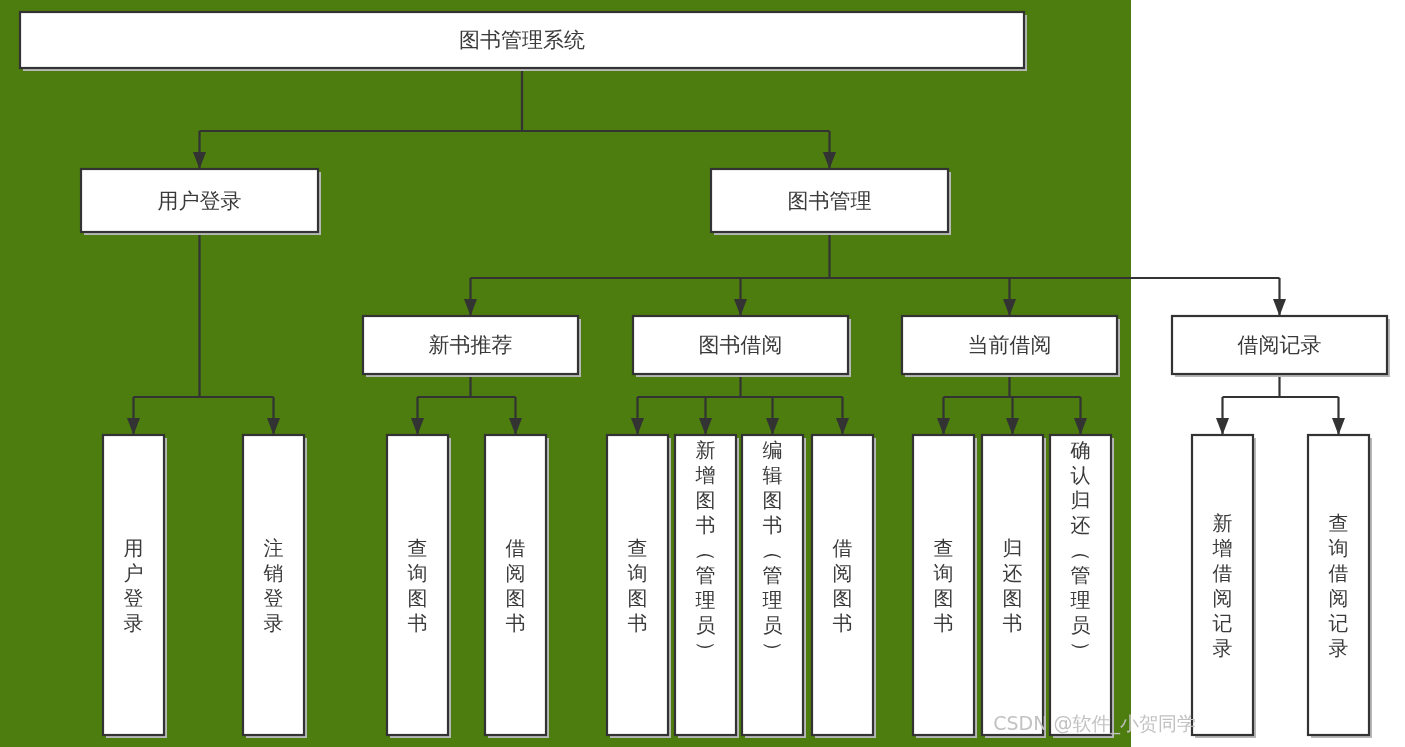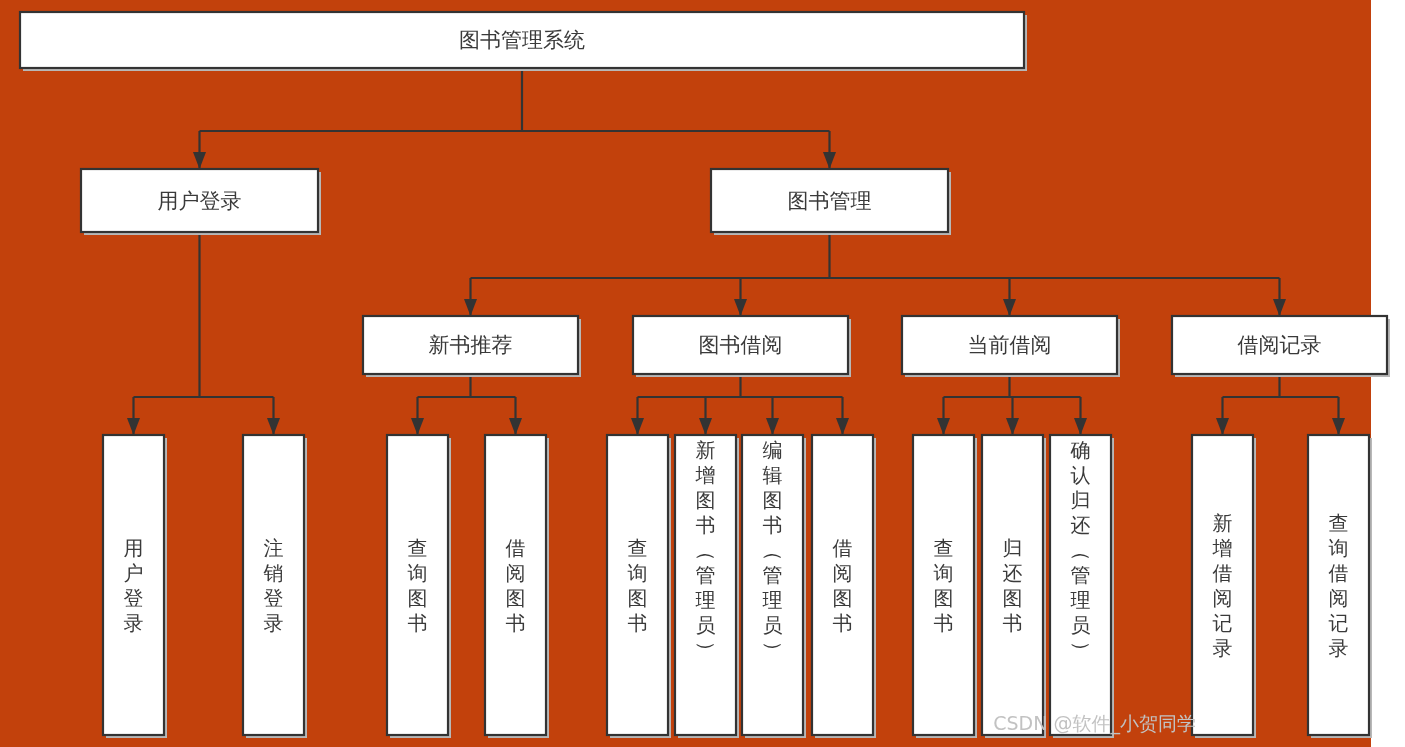--- a/index.html
+++ b/index.html
@@ -8,23 +8,23 @@
     background: #ffffff;
   }
   body {
     width: 1405px;
     height: 747px;
     overflow: hidden;
     font-family: "DejaVu Sans", "Liberation Sans", sans-serif;
   }
   #diagram-root {
     position: relative;
-    width: 1371px;
+    width: 1131px;
     height: 747px;
-    background: #c2410c;
+    background: #4d7c0f;
   }
   svg#flow-svg {
     position: absolute;
     left: 0;
     top: 0;
     width: 1405px;
     height: 747px;
     display: block;
   }
   .node-rect {

